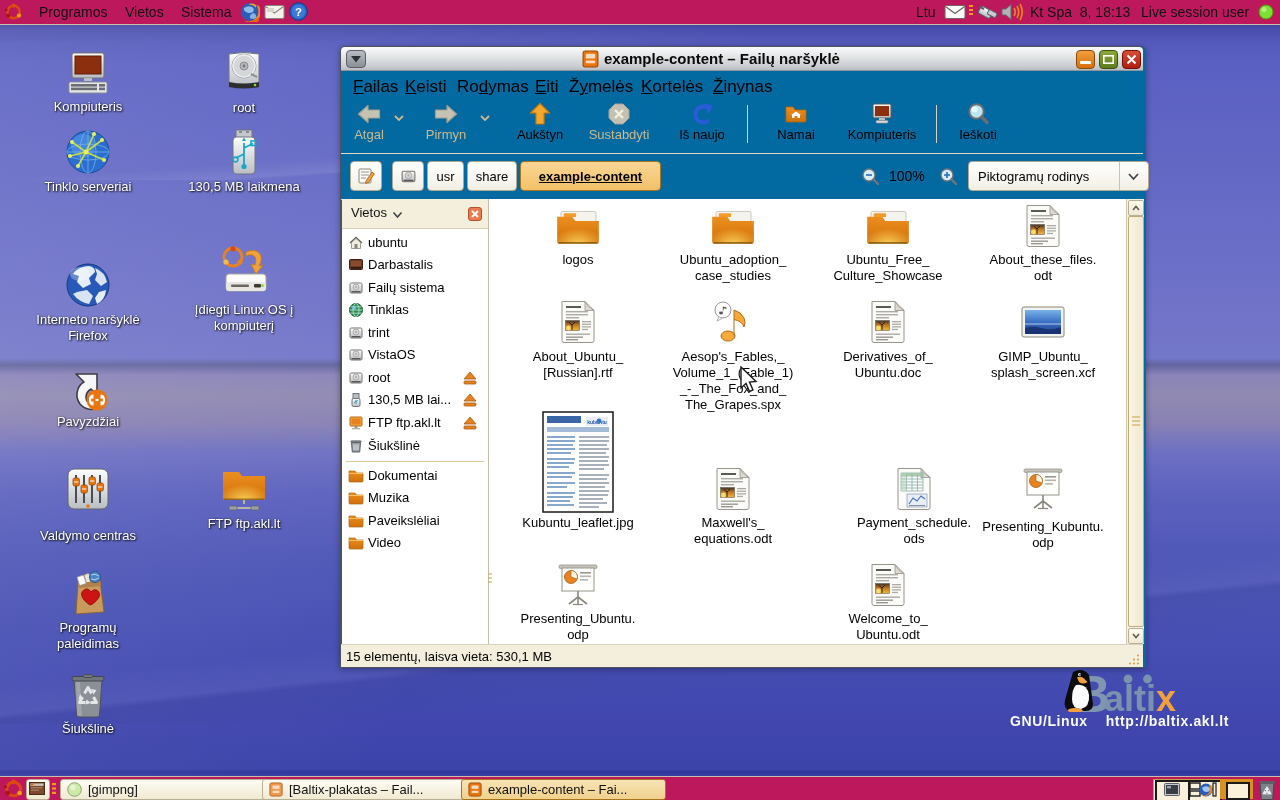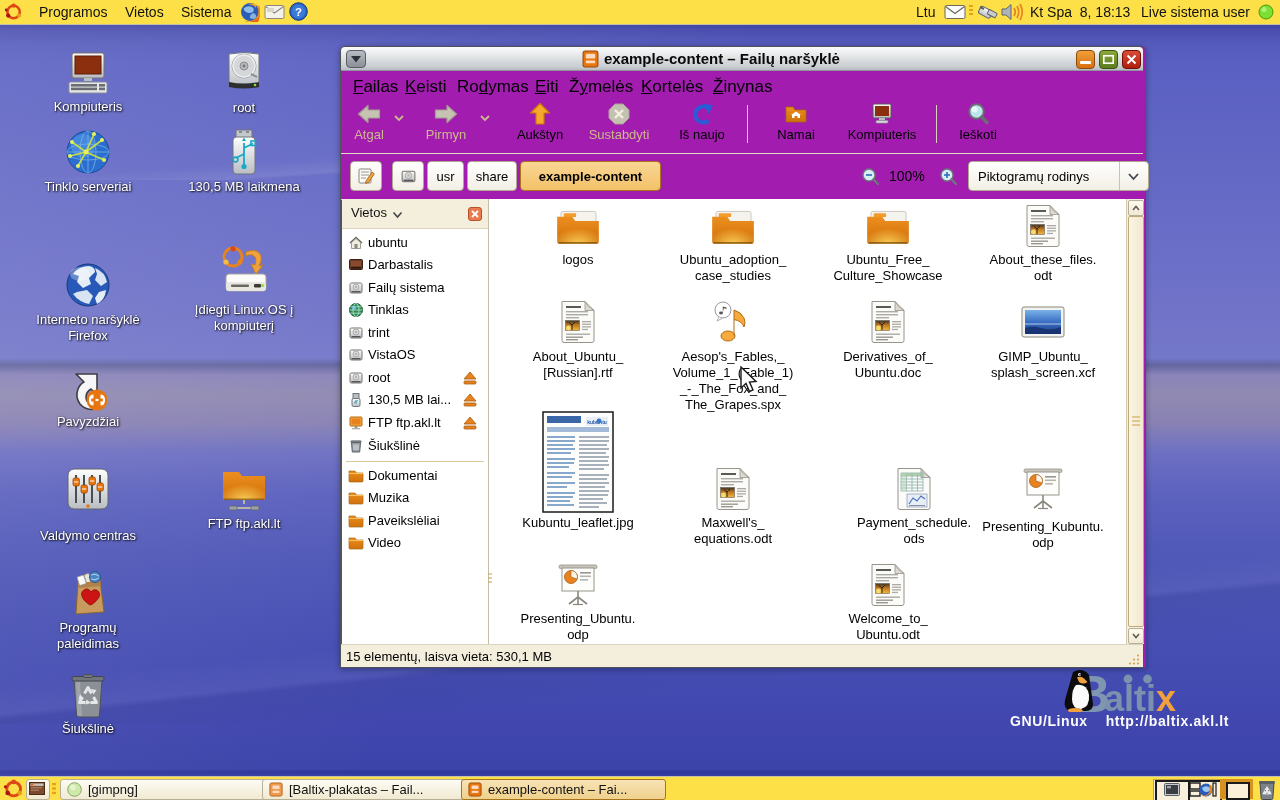--- a/index.html
+++ b/index.html
@@ -8,48 +8,48 @@
  linear-gradient(118deg, rgba(255,255,255,0.10) 0%, rgba(255,255,255,0.04) 28%, rgba(255,255,255,0) 46%),
  linear-gradient(180deg,
   #3f43a0 0px,#4a4fae 6px,#555bbc 20px,#5a60c2 40px,#6166c4 120px,#6a6ec7 220px,#7174c8 300px,
   #7478c9 334px,#63659f 341px,#8a84ba 351px,#908ab2 372px,#8881b4 400px,
   #6e70c2 428px,#5c62be 470px,#5058b8 530px,#4850b4 600px,#444cb2 650px,
   #4046ae 700px,#3c44aa 745px,#2e359a 748px,#3840a8 752px);}
 #wall .streak1{position:absolute;left:0;top:96px;width:1280px;height:60px;
 background:linear-gradient(176deg, rgba(255,255,255,0) 40%, rgba(255,255,255,0.09) 50%, rgba(255,255,255,0) 52%);}
 #wall .streak2{position:absolute;left:0;top:520px;width:1280px;height:180px;
 background:linear-gradient(174deg, rgba(255,255,255,0) 44%, rgba(255,255,255,0.05) 54%, rgba(0,0,0,0.04) 56%, rgba(0,0,0,0) 70%);}
-.panel{position:absolute;left:0;width:1280px;height:24px;background:#fde047;color:#000;}
+.panel{position:absolute;left:0;width:1280px;height:24px;background:#be185d;color:#000;}
 #toppanel{top:0;border-bottom:1px solid #c7c0a8;}
 #bottompanel{top:776px;height:24px;border-top:1px solid #c7c0a8;}
 .ptxt{position:absolute;top:4px;font-size:14px;color:#111;}
 .dicon{position:absolute;text-align:center;color:#fff;font-size:13px;line-height:16px;
 text-shadow:1px 1px 2px rgba(0,0,0,0.85), 0 0 2px rgba(0,0,0,0.5);}
 .dicon svg{display:block;margin:0 auto;}
 
 #win{position:absolute;left:340px;top:46px;width:804px;height:620px;
-background:#a21caf;border:1px solid #50525b;border-radius:5px 5px 0 0;
+background:#0369a1;border:1px solid #50525b;border-radius:5px 5px 0 0;
 box-shadow:0 1px 6px rgba(0,0,0,0.35);}
 #titlebar{position:absolute;left:0;top:0;width:802px;height:23px;border-radius:4px 4px 0 0;
 background:linear-gradient(180deg,#fbfbfb 0%,#e4e6e8 40%,#c9ccd1 85%,#b9bdc3 100%);
 border-bottom:1px solid #8f939a;}
 .tbtn{position:absolute;top:3px;width:17px;height:17px;border-radius:4px;}
 #menubar{position:absolute;left:0;top:24px;width:802px;height:26px;font-size:17px;}
 .menu{position:absolute;top:6px;color:#000;}
 .menu u{text-decoration:underline;}
 #toolbar{position:absolute;left:0;top:50px;width:802px;height:56px;border-bottom:1px solid #e2dcc6;}
 .titem{position:absolute;text-align:center;font-size:13px;color:#000;}
 .titem.dis{color:#cdb98c;}
 .titem svg{display:block;margin:0 auto 1px;}
 .tsep{position:absolute;top:8px;width:1px;height:38px;background:#d8d2bc;}
 #locbar{position:absolute;left:0;top:107px;width:802px;height:45px;border-bottom:1px solid #e8cf9a;}
 .lbtn{position:absolute;top:7px;height:28px;background:linear-gradient(#fff,#f2efe4);
 border:1px solid #b0a88f;border-radius:4px;font-size:13px;color:#000;
 display:flex;align-items:center;justify-content:center;}
-.lbtn.act{background:linear-gradient(#fad694,#f3c169);border:1px solid #a8751c;font-weight:bold;}
+.lbtn.act{background:linear-gradient(#fad694,#f3c169);border:1px solid #a8751c;font-weight:bold;text-decoration:underline;}
 #sidebar{position:absolute;left:1px;top:152px;width:146px;height:445px;background:#fff;
 border-right:1px solid #c5bfa9;font-size:13px;}
 #sbhead{position:absolute;left:0;top:0;width:146px;height:29px;background:#f4efdd;border-bottom:1px solid #d9d3bd;}
 .srow{position:absolute;left:0;width:146px;height:22px;text-decoration:underline;}
 .srow .lbl{position:absolute;left:26px;top:3px;font-size:13px;color:#000;white-space:nowrap;}
 .srow svg{position:absolute;left:6px;top:3px;}
 #mainpane{position:absolute;left:148px;top:152px;width:637px;height:445px;background:#fff;}
 #vscroll{position:absolute;left:785px;top:152px;width:17px;height:445px;background:#f7f2e0;border-left:1px solid #cfc9b2;}
 #statusbar{position:absolute;left:0;top:597px;width:802px;height:22px;background:#f4efdd;
 border-top:1px solid #d9d3bd;font-size:13px;color:#000;}
@@ -470,21 +470,21 @@
 <svg class="abs" style="left:976px;top:1px" width="24" height="22" viewBox="0 0 24 22">
 <rect x="3" y="7" width="13" height="8" rx="2" transform="rotate(28 9 11)" fill="url(#ggrey)" stroke="#5c6066"></rect>
 <rect x="12" y="10" width="9" height="5" rx="1" transform="rotate(28 16 12)" fill="#c8ccd0" stroke="#5c6066"></rect>
 <path d="M4 6 l4 2" stroke="#5c6066" stroke-width="2"></path>
 </svg>
 <svg class="abs" style="left:1000px;top:2px" width="24" height="20" viewBox="0 0 24 20">
 <path d="M2 7 L6 7 L11 2.5 L11 17.5 L6 13 L2 13 Z" fill="#b0b4b8" stroke="#62666a"></path>
 <path d="M14 6 q2.5 4 0 8 M17 4 q3.5 6 0 12 M20 2 q4.5 8 0 16" stroke="#e8821e" stroke-width="1.7" fill="none"></path>
 </svg>
 <span class="ptxt" style="left:1030px">Kt Spa&nbsp; 8, 18:13</span>
-<span class="ptxt" style="left:1141px">Live sistema user</span>
+<span class="ptxt" style="left:1141px">Live session user</span>
 <svg class="abs" style="left:1258px;top:4px" width="16" height="16" viewBox="0 0 16 16">
 <circle cx="8" cy="8" r="7" fill="#7ae034" stroke="#4e9a06"></circle>
 <circle cx="6" cy="5.5" r="2.6" fill="#b8f080" opacity="0.9"></circle>
 </svg>
 </div>
 <div class="panel" id="bottompanel">
 <svg class="abs" style="left:3px;top:2px" width="20" height="20" viewBox="0 0 18 18">
 <circle cx="9.6" cy="9" r="6.2" fill="none" stroke="#dd4814" stroke-width="2.6"></circle>
 <circle cx="9.6" cy="2.6" r="2.1" fill="#dd4814"></circle>
 <circle cx="4.2" cy="12.6" r="2.1" fill="#a81414"></circle>

